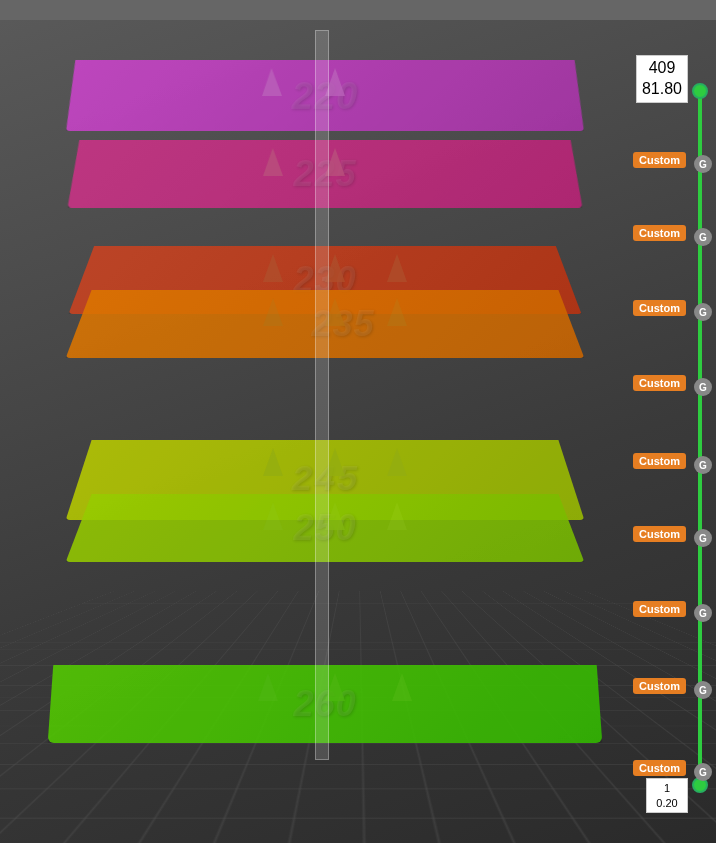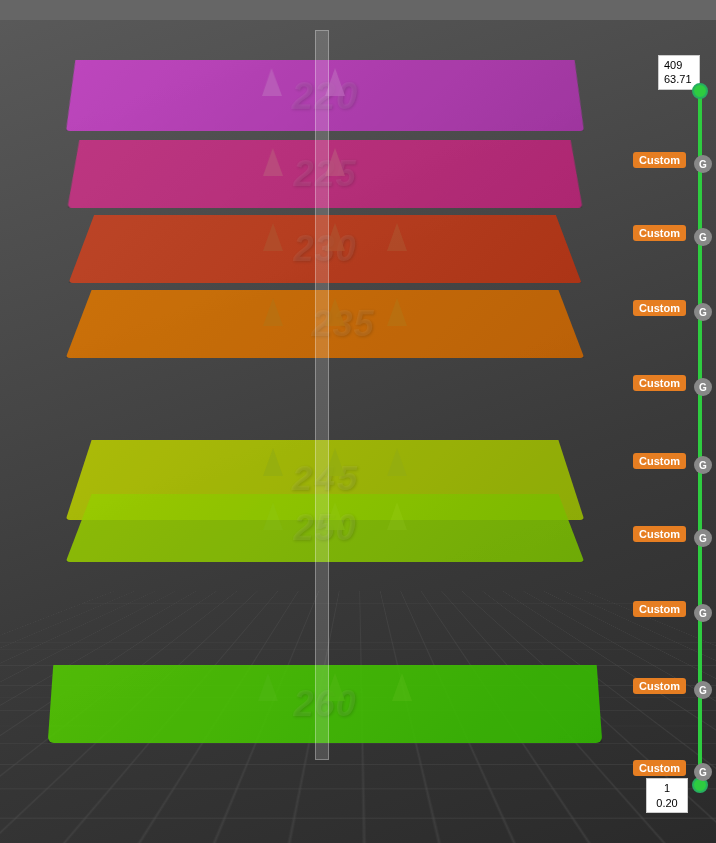--- a/index.html
+++ b/index.html
@@ -119,26 +119,26 @@
       display: flex;
       flex-direction: column;
       align-items: center;
       z-index: 20;
     }
 
     
     .slider-top-label {
       position: absolute;
       top: 55px;
-      right: 16px;
+      right: 28px;
       background: white;
       border: 1px solid #ccc;
       padding: 2px 5px;
-      font-size: 11px;
-      text-align: left;
+      font-size: 16px;
+      text-align: center;
       line-height: 1.3;
       color: #000;
       min-width: 42px;
     }
 
     
     .slider-bottom-label {
       position: absolute;
       bottom: 30px;
       right: 28px;
@@ -243,21 +243,21 @@
 
     <div class="layer" style="position:absolute; top:120px; left:10px; width:570px; transform: perspective(400px) rotateX(-5deg);">
       <div class="layer-shape" style="background: linear-gradient(135deg, #cc3388, #bb2277); height:68px; width:91%; clip-path: polygon(3% 0%, 97% 0%, 100% 100%, 0% 100%);">
         <span class="layer-label" style="opacity:0.3;">225</span>
         <div class="cone cone1" style="border-bottom-color: rgba(200,80,130,0.8);"></div>
         <div class="cone cone2" style="border-bottom-color: rgba(200,80,130,0.8);"></div>
       </div>
     </div>
 
     <div class="layer" style="position:absolute; top:195px; left:10px; width:570px;">
-      <div class="layer-shape" style="background: linear-gradient(135deg, #cc4422, #bb3311); height:68px; width:90%;">
+      <div class="layer-shape" style="background: linear-gradient(135deg, #cc4422, #bb3311); height:68px; width:90%;margin-top:31px;">
         <span class="layer-label" style="opacity:0.3;">230</span>
         <div class="cone cone1" style="border-bottom-color: rgba(190,80,40,0.8);"></div>
         <div class="cone cone2" style="border-bottom-color: rgba(190,80,40,0.8);"></div>
         <div class="cone cone3" style="border-bottom-color: rgba(190,80,40,0.8);"></div>
       </div>
     </div>
 
     <div class="layer" style="position:absolute; top:270px; left:10px; width:570px;">
       <div class="layer-shape" style="background: linear-gradient(135deg, #dd7700, #cc6600); height:68px; width:91%;">
         <span class="layer-label" style="opacity:0.3;margin-left:36px;">235</span>
@@ -297,21 +297,21 @@
     </div>
 
   </div>
 
   <div class="vert-bar"></div>
 
   <div class="slider-panel">
 
     <div class="slider-top-label">
       <div>409</div>
-      <div>63.71</div>
+      <div>81.80</div>
     </div>
 
     <div class="slider-track"></div>
 
     <div class="slider-knob slider-knob-top"></div>
 
     <div class="slider-knob slider-knob-bottom"></div>
 
     <div class="slider-bottom-label">
       <div>1</div>

